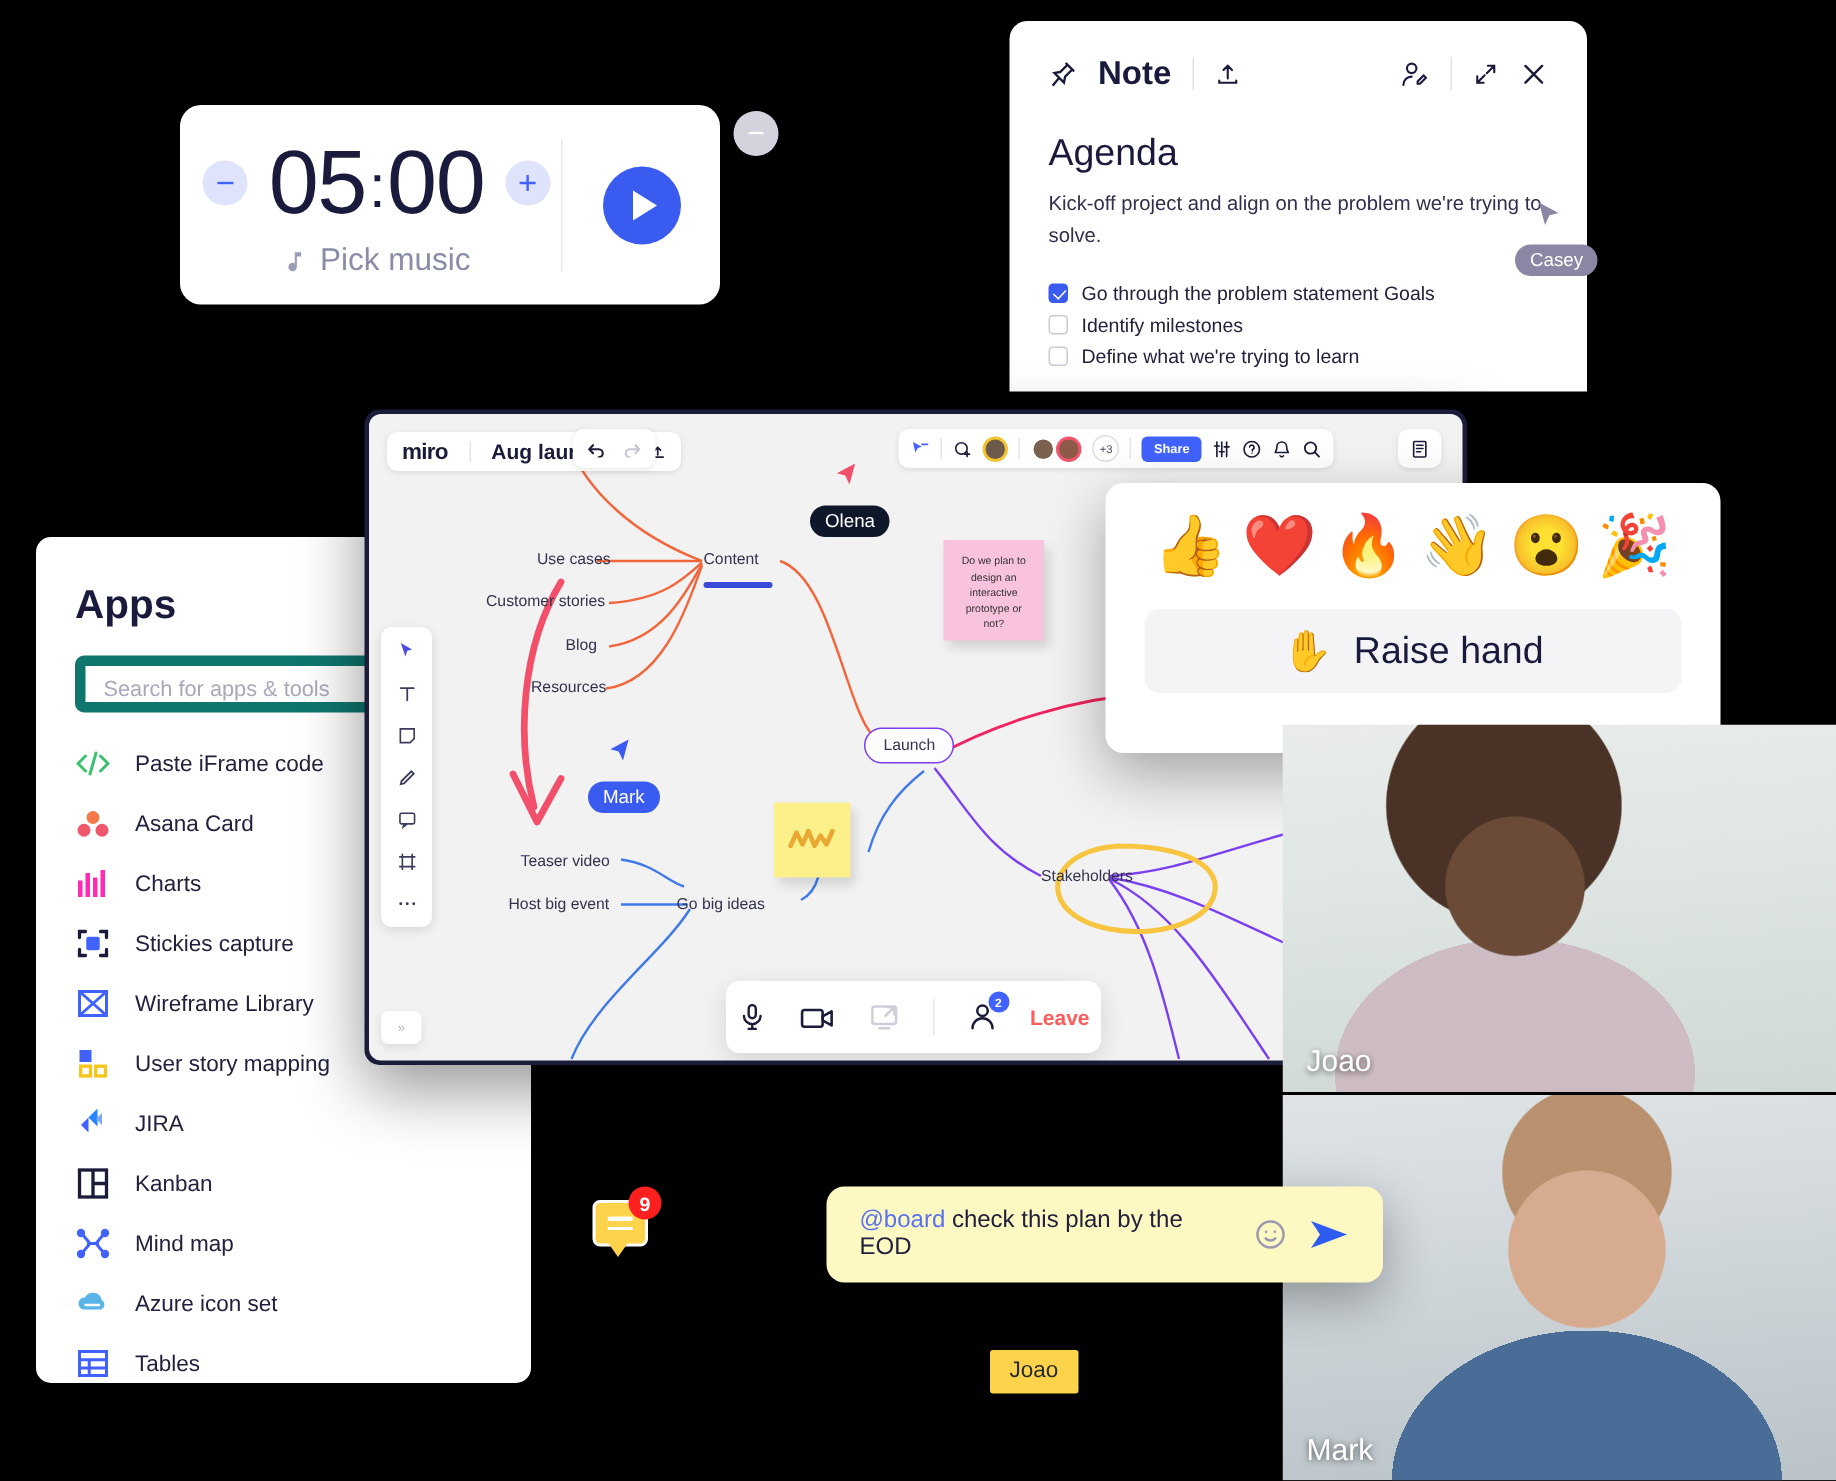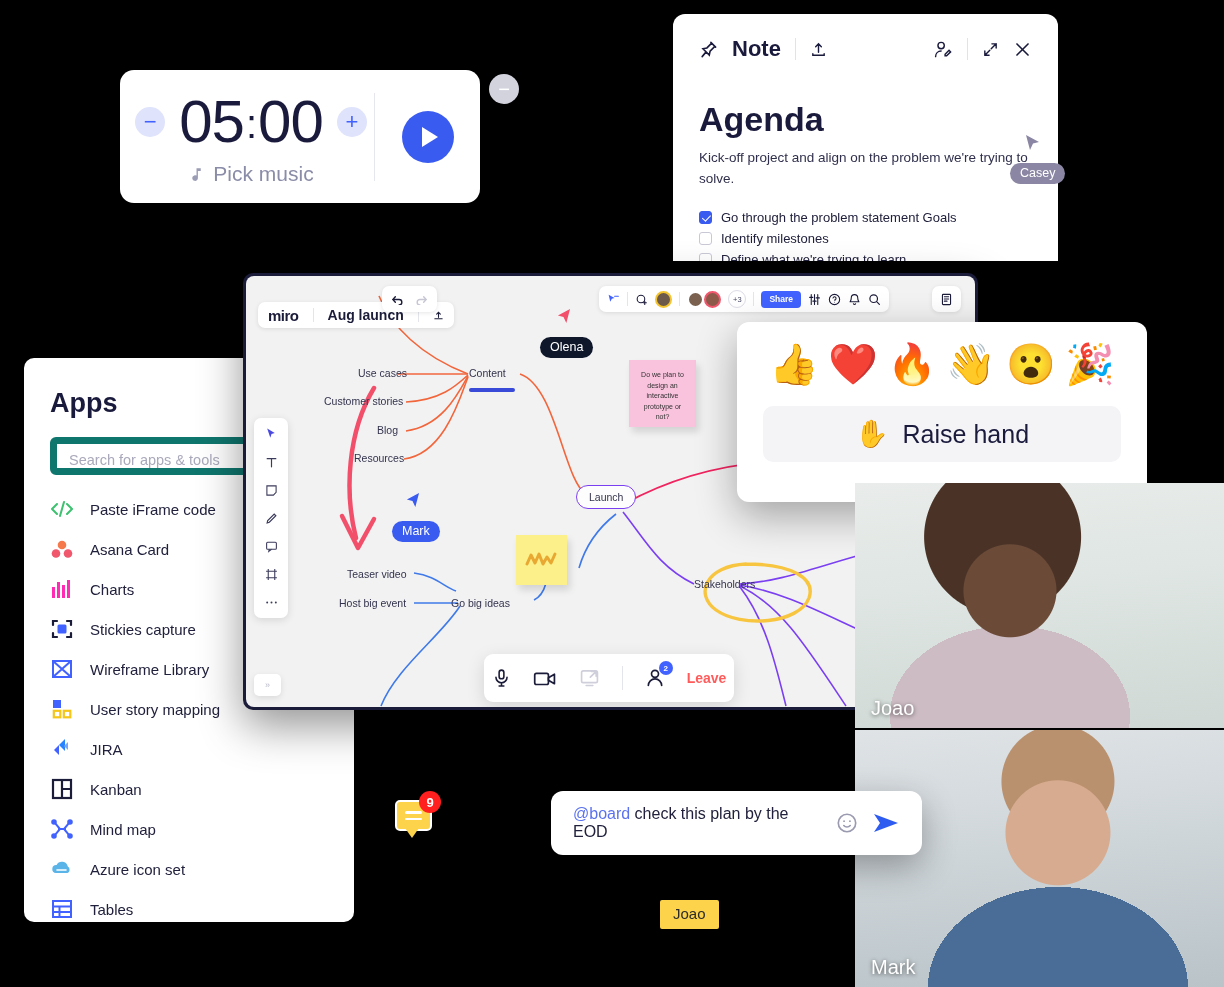--- a/index.html
+++ b/index.html
@@ -55,21 +55,21 @@
   .note-panel {
     position:absolute; left:673px; top:14px; width:385px; height:247px;
     background:#fff; border-radius:12px 12px 0 0;
     box-shadow: 0 12px 36px rgba(0,0,0,.35);
     padding:22px 26px; overflow:hidden;
   }
   .note-head { display:flex; align-items:center; gap:14px; color:#1a1a3d;}
   .note-title { font-size:22px; font-weight:700; color:#1a1a3d;}
   .note-sep { width:1px; height:22px; background:#e2e2ea; }
   .note-head-right { margin-left:auto; display:flex; align-items:center; gap:14px;}
-  .note-h1 { font-size:34px; font-weight:700; color:#1a1a3d; margin-top:38px; }
+  .note-h1 { font-size:25px; font-weight:400; color:#1a1a3d; margin-top:26px; }
   .note-desc { font-size:13.5px; color:#30304d; line-height:1.55; margin-top:9px; }
   .note-list { margin-top:20px; display:flex; flex-direction:column; gap:6px; }
   .note-item { display:flex; align-items:center; gap:9px; font-size:13px; color:#21213d;}
   .cbox { width:13px;height:13px;border:1.5px solid #c9c9d6;border-radius:3px;background:#fff;flex:none;}
   .cbox.checked { background:#3a5bf0; border-color:#3a5bf0; position:relative;}
   .cbox.checked::after{content:"";position:absolute;left:3.6px;top:1px;width:3.5px;height:7px;
     border:solid #fff;border-width:0 1.8px 1.8px 0;transform:rotate(43deg);}
 
   
   .cursor-label { position:absolute; display:flex; align-items:center;flex-direction:column; }
@@ -101,21 +101,21 @@
     position:absolute; left:243px; top:273px; width:735px; height:437px;
     background:#1b1b3a; border-radius:10px; padding:3px;
     box-shadow:0 16px 44px rgba(0,0,0,.42);
   }
   .board-inner { position:relative; width:100%; height:100%; background:#f2f2f3; border-radius:8px; overflow:hidden;}
   .board-topbar { position:absolute; left:0; top:0; width:100%; height:42px; }
   .tb-group {
     position:absolute; background:#fff; border-radius:7px; height:26px;
     display:flex; align-items:center; box-shadow:0 1px 4px rgba(0,0,0,.10);
   }
-  .tb-left { left:12px; top:26px; padding:0 10px; gap:14px;}
+  .tb-left { left:12px; top:12px; padding:0 10px; gap:14px;}
   .miro-logo { font-size:15px; font-weight:700; color:#1b1b3a; letter-spacing:-0.5px;}
   .tb-board-name { font-size:14px; font-weight:700; color:#1b1b3a;}
   .vdiv { width:1px;height:14px;background:#e4e4ec;}
   .tb-undo { left:136px; top:10px; padding:0 9px; gap:11px;}
   .tb-right { right:86px; top:10px; padding:0 8px; gap:7px; }
   .tb-right2 { right:14px; top:10px; padding:0 8px; }
   .avatar { width:17px;height:17px;border-radius:50%; border:2px solid #f4c430; overflow:hidden;
             display:flex;align-items:center;justify-content:center;font-size:8px;color:#fff;}
   .plus3 { width:18px;height:18px;border-radius:50%;background:#fff;border:1px solid #dcdce6;
            font-size:7.5px;color:#4a4a66;display:flex;align-items:center;justify-content:center;}
@@ -191,21 +191,21 @@
     background:
       radial-gradient(circle at 55% 40%, #d7ab8f 0 52px, transparent 53px),
       radial-gradient(ellipse 130px 100px at 55% 100%, #4a6d97 0 100%, transparent 100%),
       radial-gradient(circle at 55% 20%, #b9916f 0 56px, transparent 57px),
       linear-gradient(175deg,#dfe3e6 0%,#cfd6da 45%,#b9c3c8 100%);
   }
 
   
   .chatbar {
     position:absolute; left:551px; top:791px; width:371px; height:64px;
-    background:#ffffff; border-radius:12px; box-shadow:0 12px 34px rgba(0,0,0,.32);
+    background:#fef9c3; border-radius:12px; box-shadow:0 12px 34px rgba(0,0,0,.32);
     display:flex; align-items:center; padding:0 22px; gap:14px;
   }
   .chat-text { flex:1; font-size:16px; color:#21213d; }
   .chat-mention { color:#5a72ef; }
 
   
   .cmt-wrap { position:absolute; left:395px; top:800px; }
   .cmt-bubble {
     width:37px;height:31px;background:#fcd34a;border-radius:5px;position:relative;
     border:2.5px solid #fff; display:flex;flex-direction:column;align-items:center;

